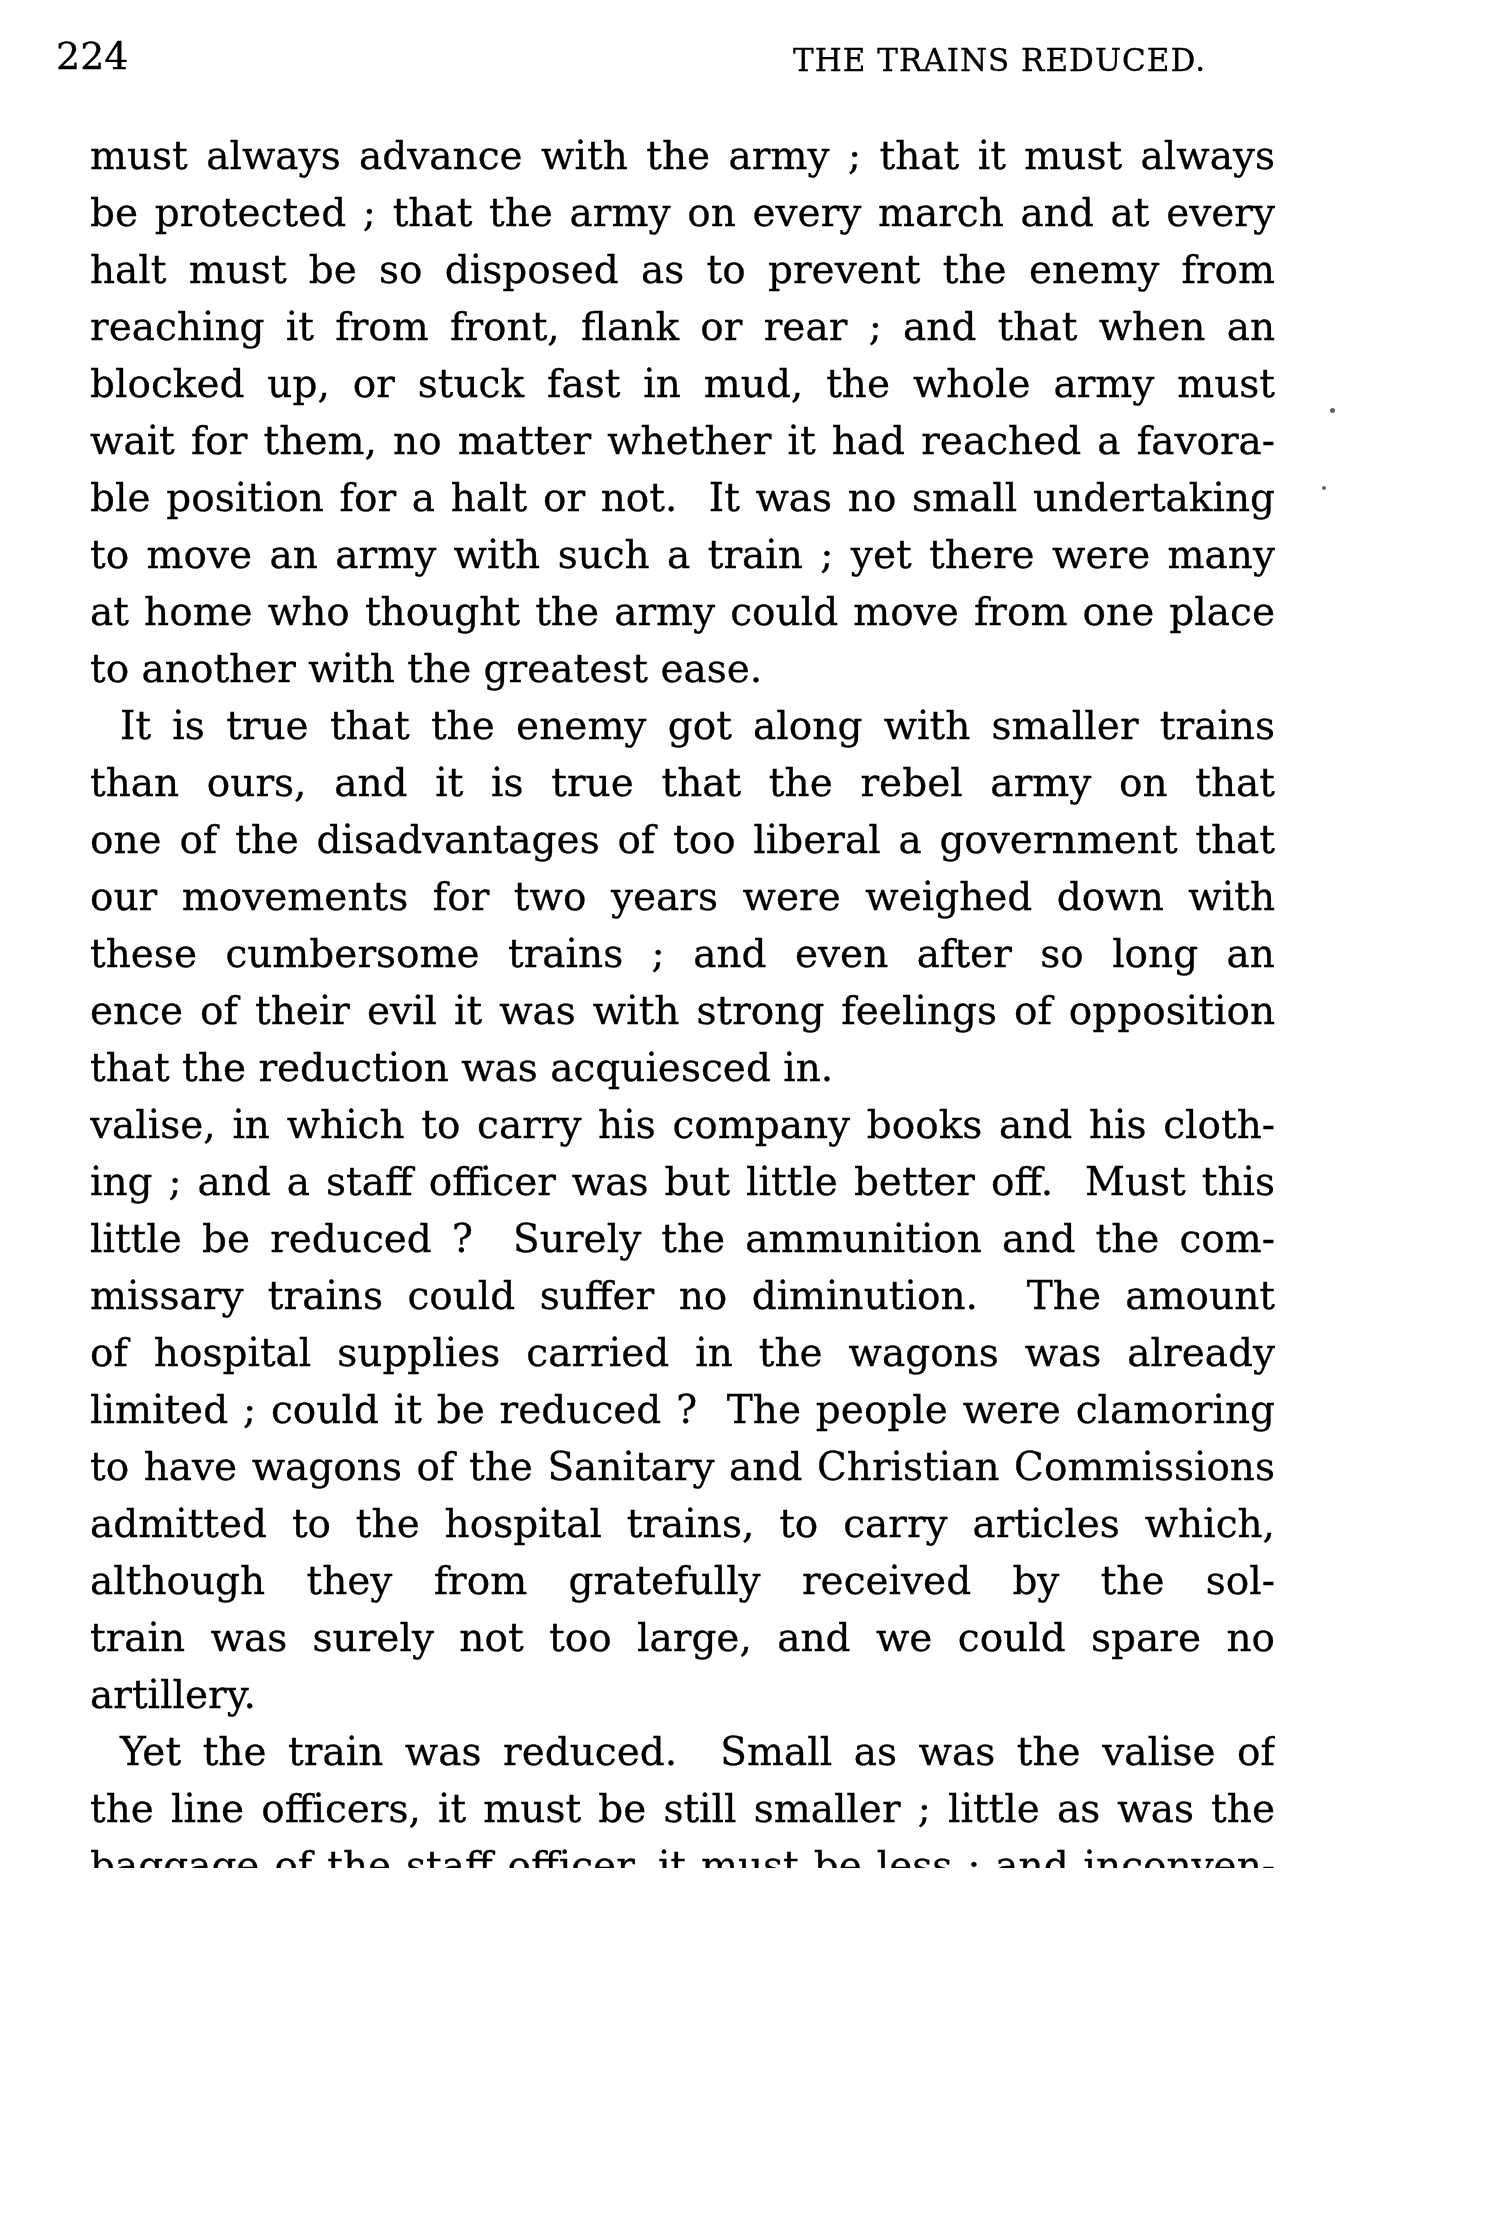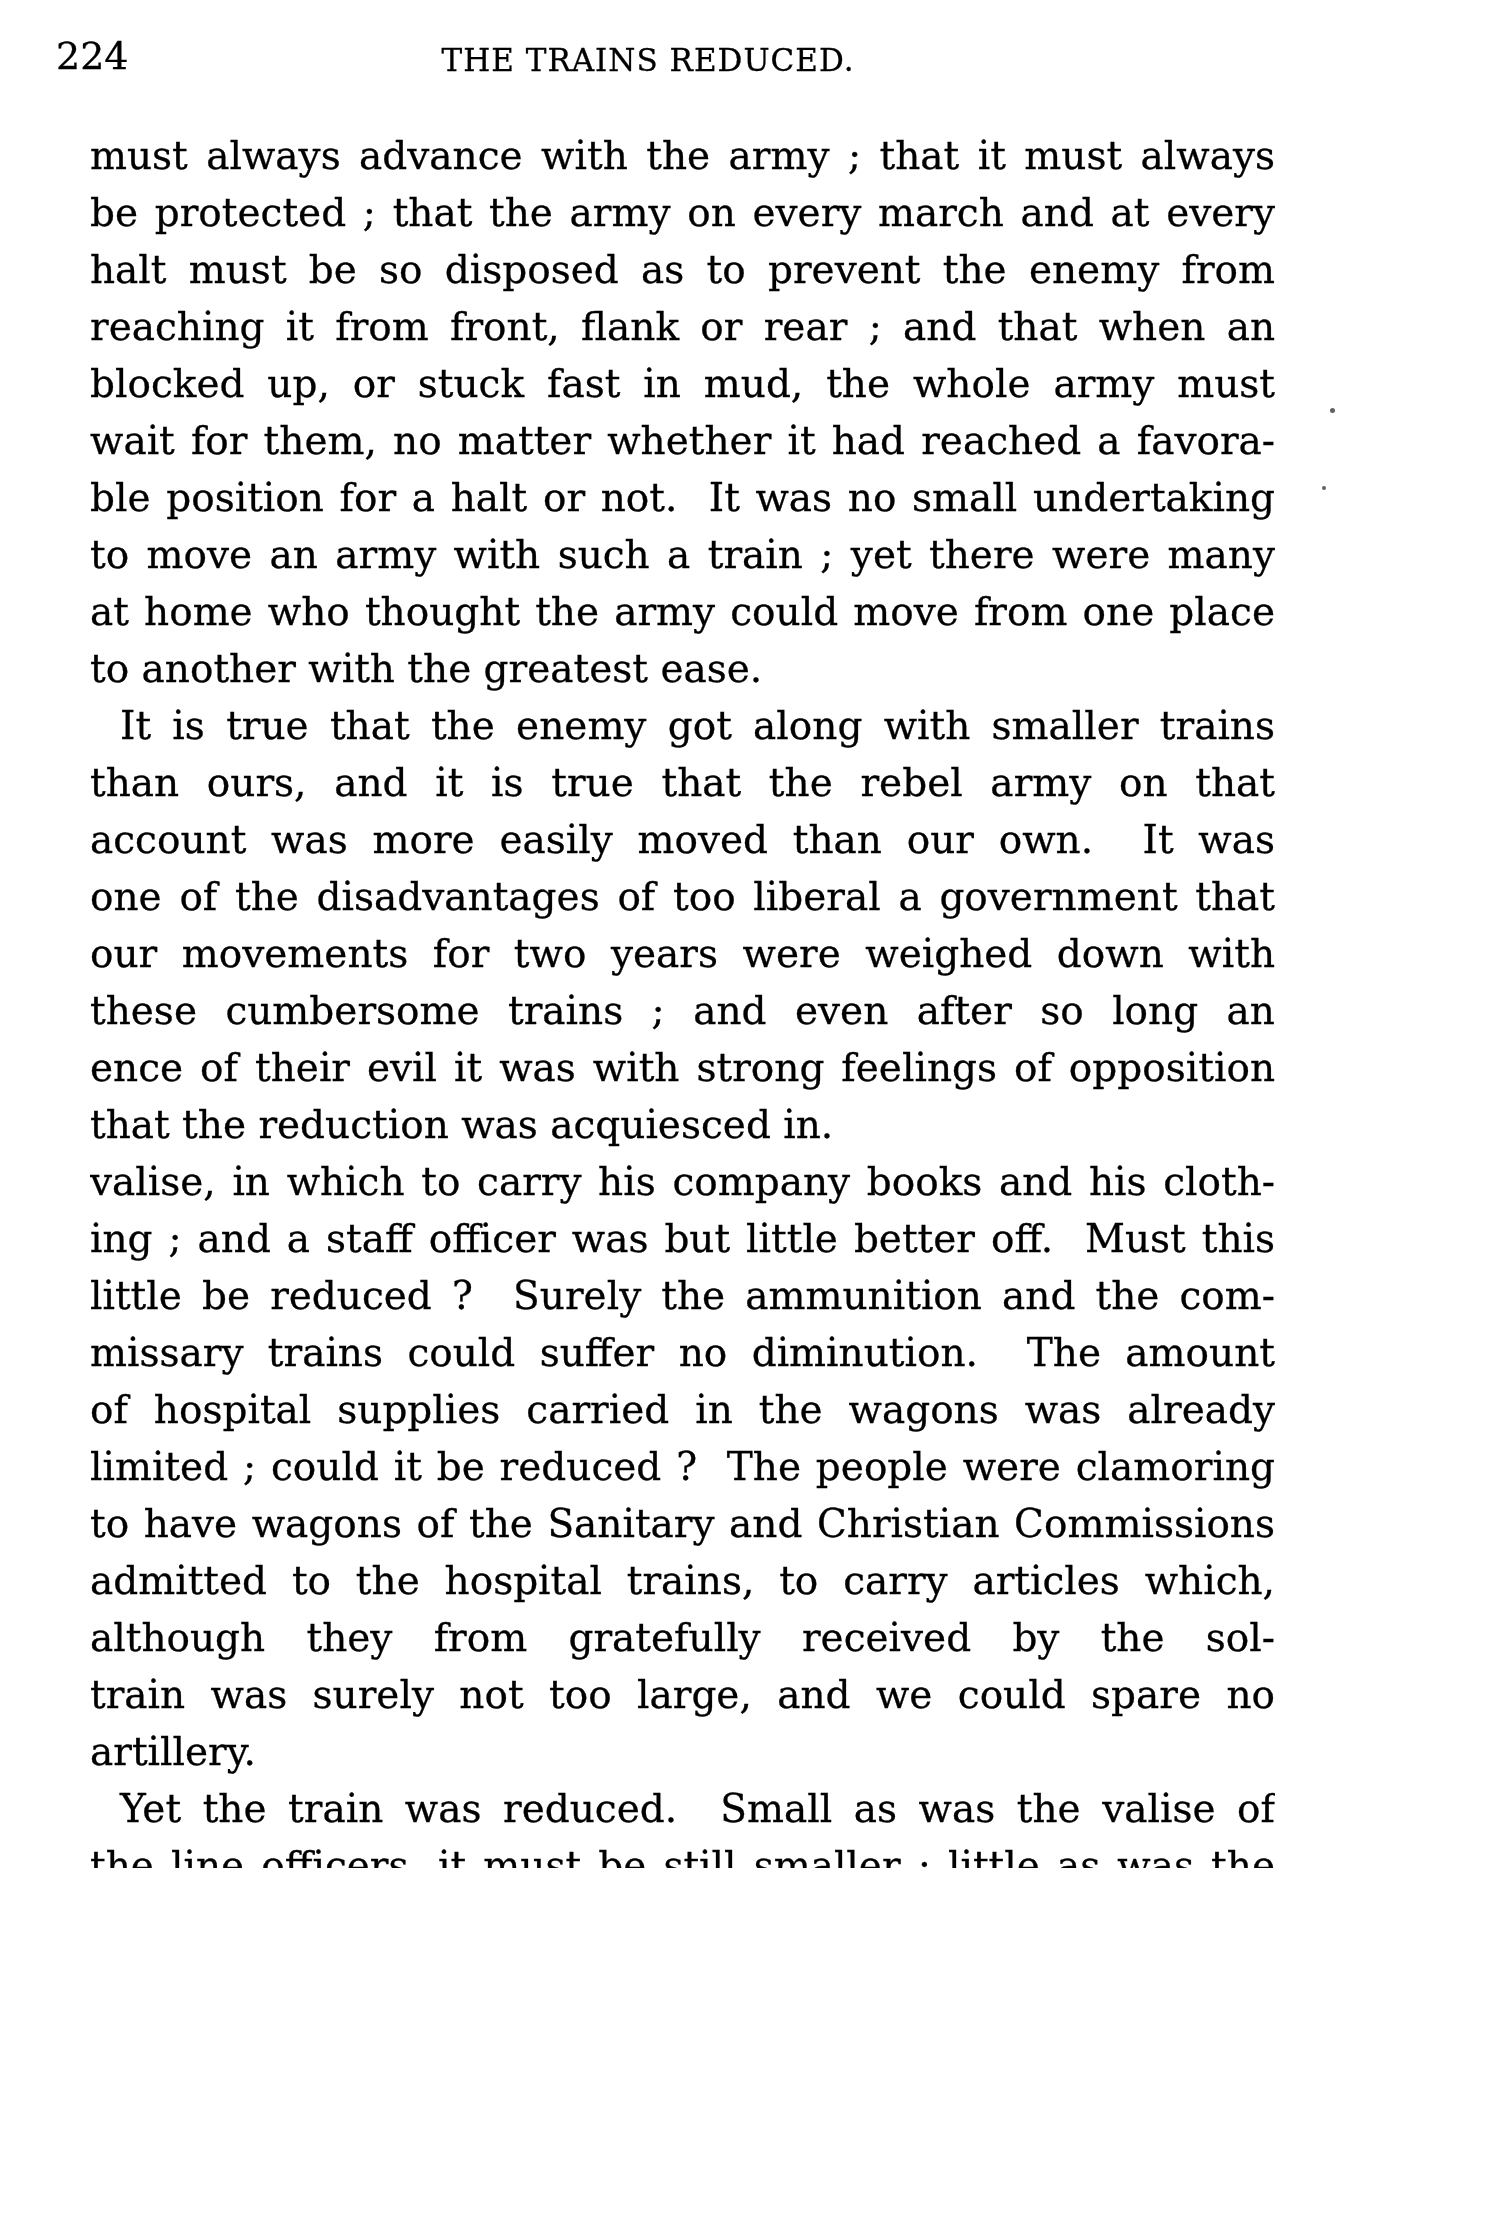--- a/index.html
+++ b/index.html
@@ -18,21 +18,21 @@
     left: 56px;
     top: 36px;
     font-size: 38px;
     line-height: 40px;
   }
   .running-head {
     position: absolute;
     left: 90px;
     top: 43px;
     width: 1116px;
-    text-align: center;
+    text-align: right;
     font-size: 31px;
     line-height: 34px;
     letter-spacing: 1px;
     white-space: nowrap;
   }
   .text-block {
     position: absolute;
     left: 90px;
     top: 127px;
     width: 1185px;
@@ -66,21 +66,20 @@
       <div class="line">halt must be so disposed as to prevent the enemy from</div>
       <div class="line">reaching it from front, flank or rear ; and that when an</div>
       <div class="line">blocked up, or stuck fast in mud, the whole army must</div>
       <div class="line">wait for them, no matter whether it had reached a favora-</div>
       <div class="line">ble position for a halt or not.&nbsp; It was no small undertaking</div>
       <div class="line">to move an army with such a train ; yet there were many</div>
       <div class="line">at home who thought the army could move from one place</div>
       <div class="line last">to another with the greatest ease.</div>
       <div class="line indent">It is true that the enemy got along with smaller trains</div>
       <div class="line">than ours, and it is true that the rebel army on that</div>
-      <div class="line">account was more easily moved than our own.&nbsp; It was</div>
       <div class="line">one of the disadvantages of too liberal a government that</div>
       <div class="line">our movements for two years were weighed down with</div>
       <div class="line">these cumbersome trains ; and even after so long an experi-</div>
       <div class="line">ence of their evil it was with strong feelings of opposition</div>
       <div class="line last">that the reduction was acquiesced in.</div>
       <div class="line">valise, in which to carry his company books and his cloth-</div>
       <div class="line">ing ; and a staff officer was but little better off.&nbsp; Must this</div>
       <div class="line">little be reduced ?&nbsp; Surely the ammunition and the com-</div>
       <div class="line">missary trains could suffer no diminution.&nbsp; The amount</div>
       <div class="line">of hospital supplies carried in the wagons was already</div>

